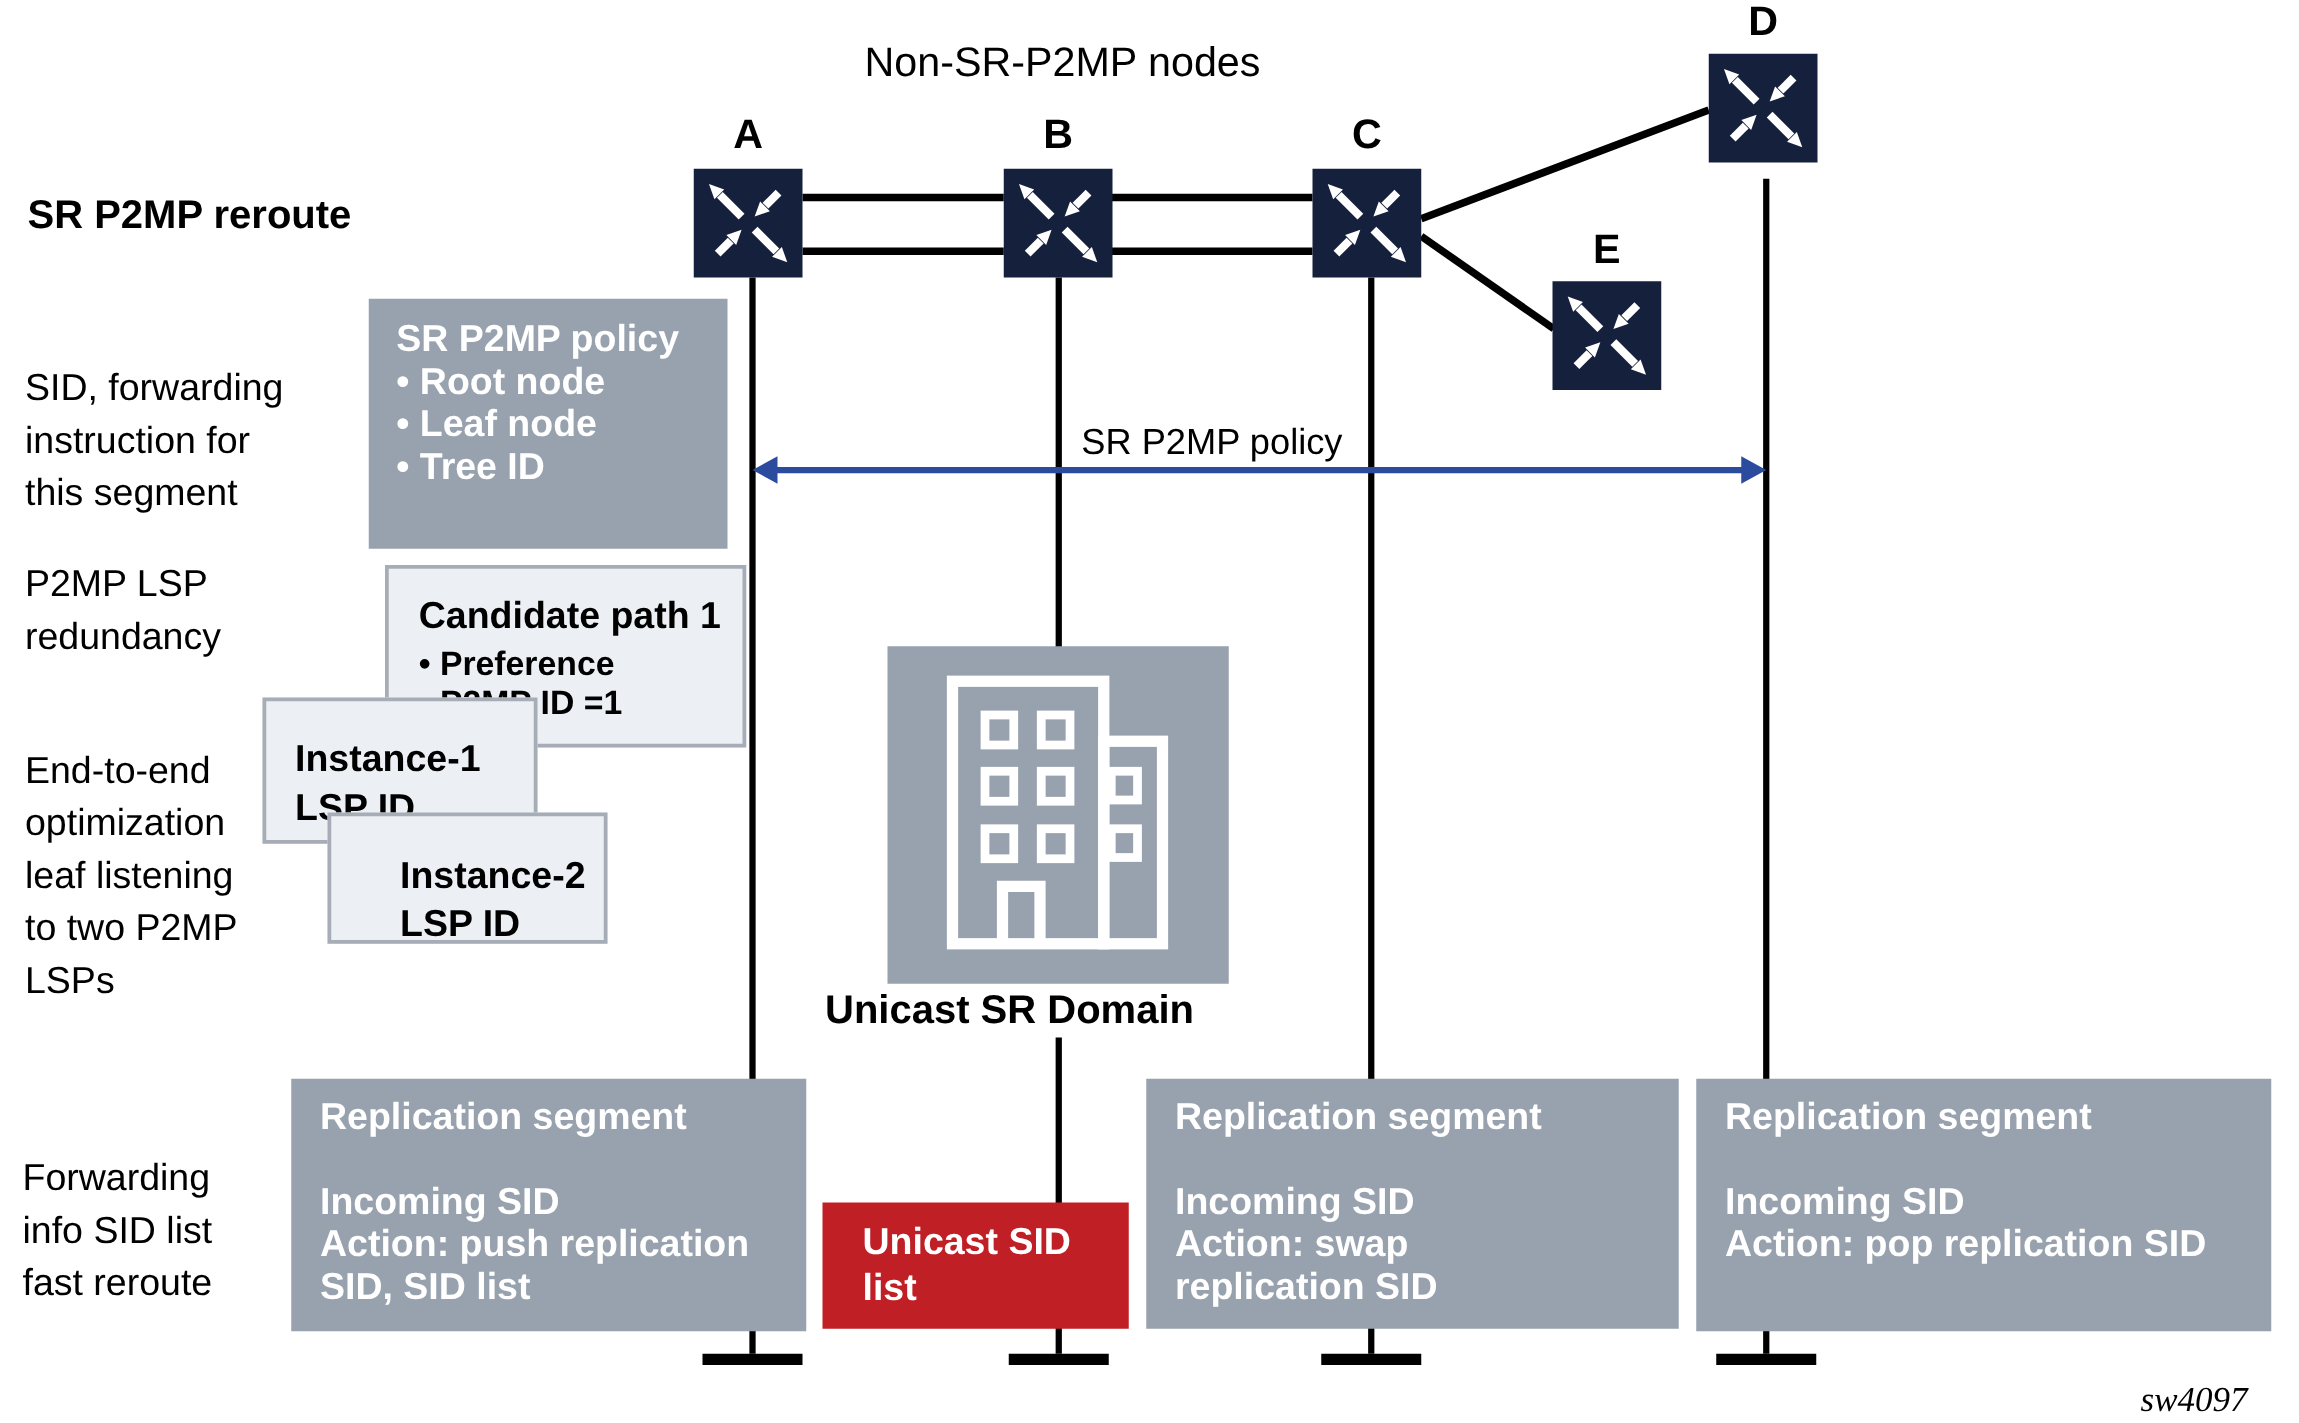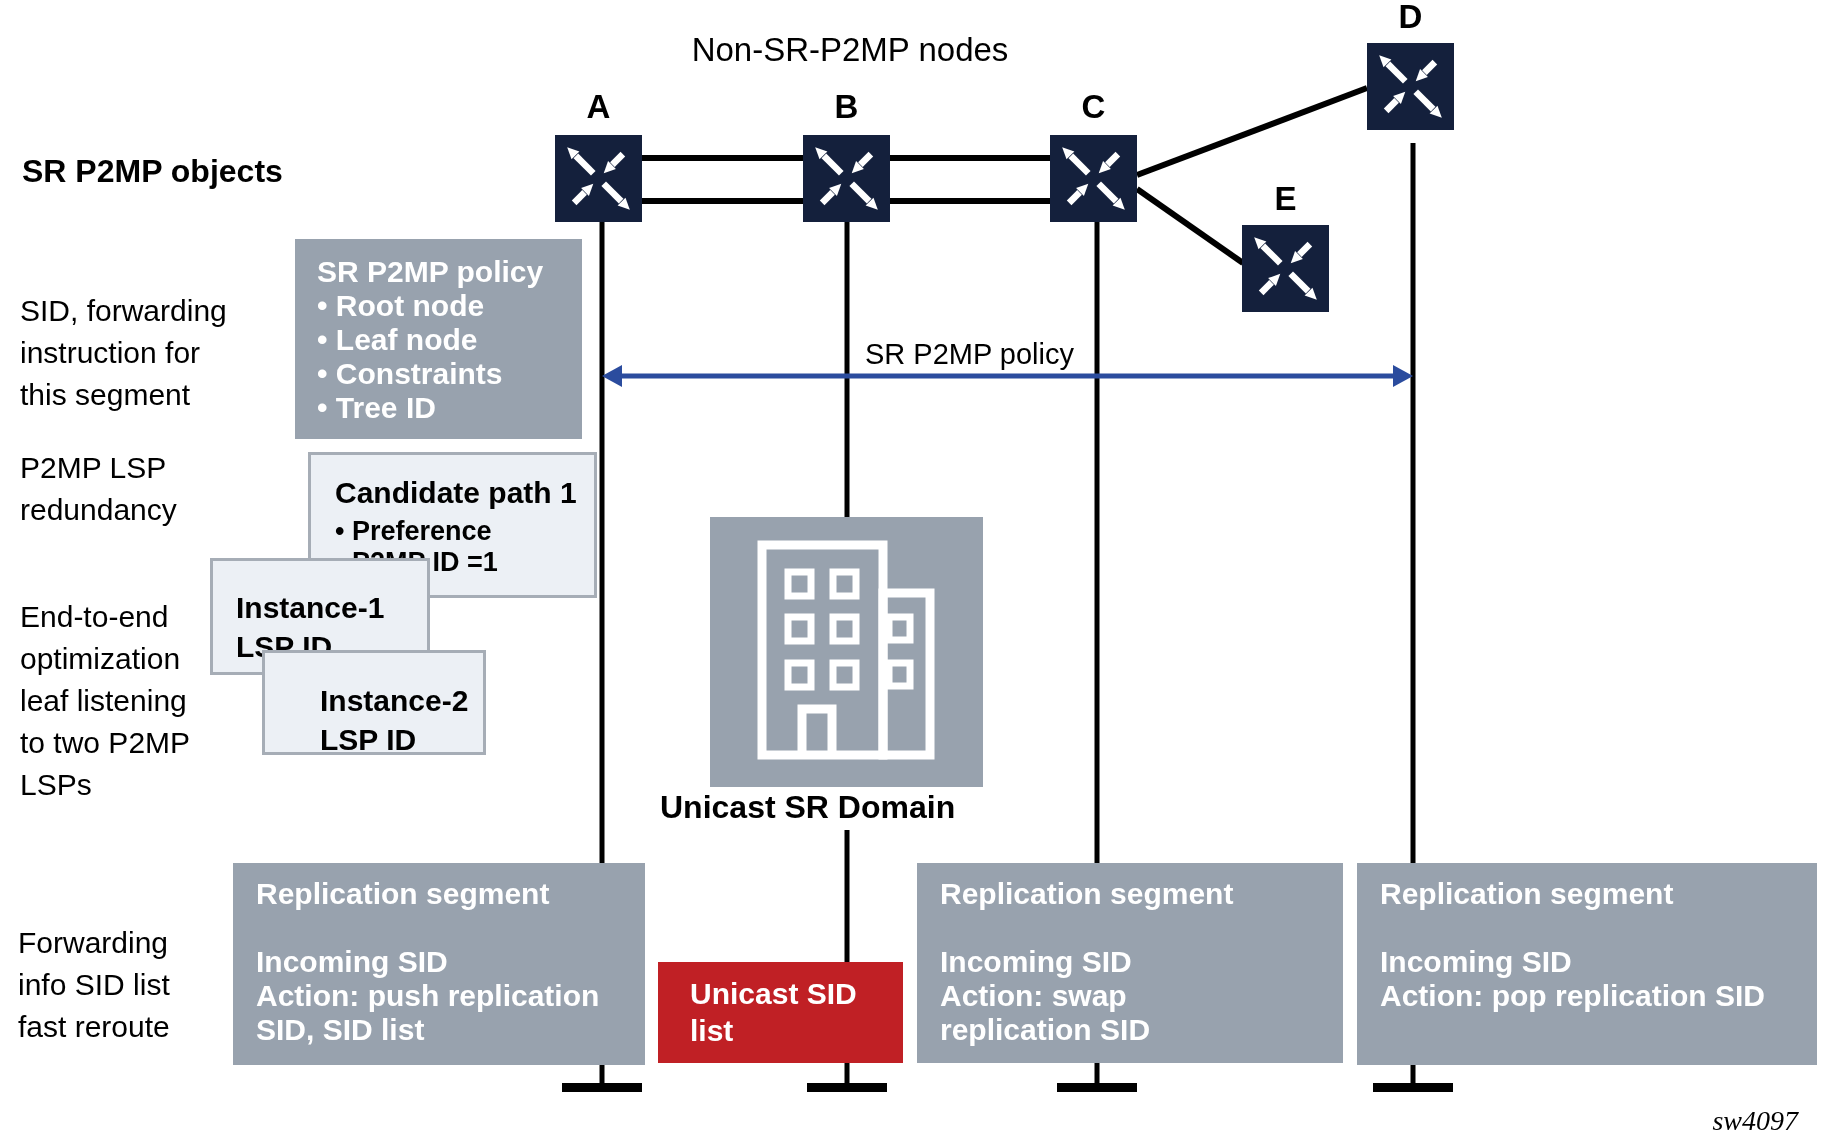--- a/index.html
+++ b/index.html
@@ -67,21 +67,21 @@
 
     <g>
       <line x1="616" y1="376" x2="1399" y2="376" stroke="#2B4C9E" stroke-width="5"></line>
       <polygon points="602,376 622,365 622,387" fill="#2B4C9E"></polygon>
       <polygon points="1413,376 1393,365 1393,387" fill="#2B4C9E"></polygon>
     </g>
   </svg>
 
   <div class="abs title" style="left:590px;top:31px;width:520px;">Non-SR-P2MP nodes</div>
 
-  <div class="abs side-heading" style="left:22px;top:153px;">SR P2MP objects</div>
+  <div class="abs side-heading" style="left:22px;top:153px;">SR P2MP reroute</div>
 
   <div class="abs sidelbl" style="left:20px;top:290px;">
     <div>SID, forwarding</div>
     <div>instruction for</div>
     <div>this segment</div>
   </div>
 
   <div class="abs sidelbl" style="left:20px;top:447px;">
     <div>P2MP LSP</div>
     <div>redundancy</div>
@@ -176,21 +176,20 @@
           <polygon points="86,86 72,81 81,72" stroke="none"></polygon>
       </g>
     </svg>
   </div>
 
   <div class="abs graybox" style="left:295px;top:239px;width:287px;height:200px;
        padding:16px 0 0 22px;box-sizing:border-box;z-index:2;">
     <div class="bx-title">SR P2MP policy</div>
     <div class="bx-line">• Root node</div>
     <div class="bx-line">• Leaf node</div>
-    <div class="bx-line">• Constraints</div>
     <div class="bx-line">• Tree ID</div>
   </div>
 
   <div class="abs lightbox" style="left:308px;top:452px;width:289px;height:146px;
        padding:20px 0 0 24px;z-index:3;">
     <div class="cand-title">Candidate path 1</div>
     <div class="cand-bullet">• Preference</div>
     <div class="cand-bullet">• P2MP ID =1</div>
   </div>
 

